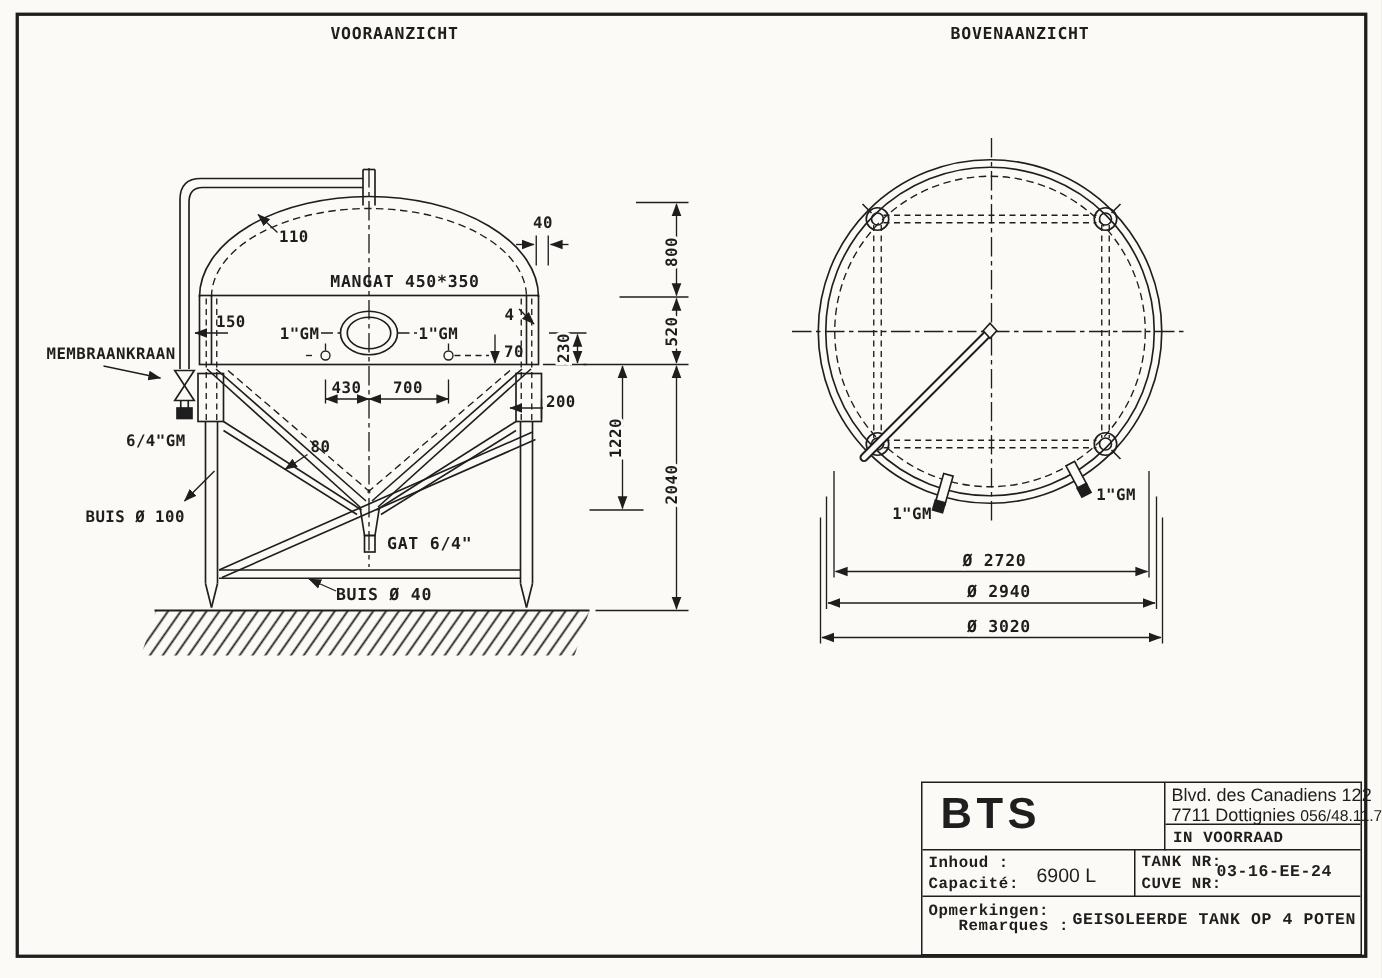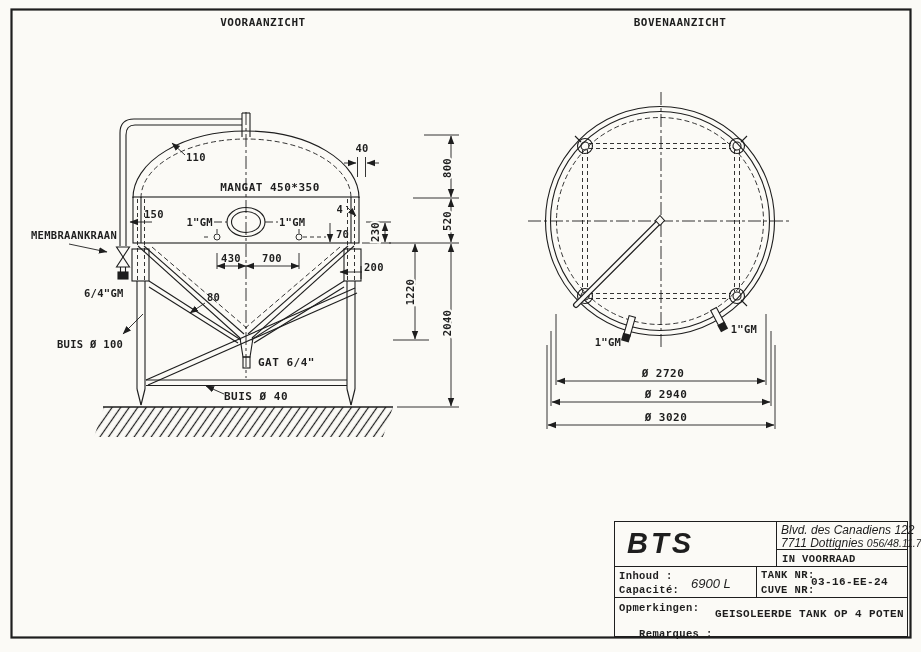--- a/index.html
+++ b/index.html
@@ -10,21 +10,21 @@
   .dtx{font:bold 11px "DejaVu Sans Mono",monospace;letter-spacing:.5px;}
   .dts{font:bold 10.5px "DejaVu Sans Mono",monospace;letter-spacing:.3px;}
   .halo{paint-order:stroke;stroke:#fbfaf6;stroke-width:4px;}
   
   .tb{position:absolute;left:614px;top:521px;width:294px;height:116px;
       border:1.7px solid #1e1e1e;box-sizing:border-box;color:#1e1e1e;}
   .tb *{position:absolute;box-sizing:border-box;white-space:nowrap;}
   .tb .hline{border-top:1.6px solid #1e1e1e;height:0;}
   .tb .vline{border-left:1.6px solid #1e1e1e;width:0;}
   .mono{font-family:Liberation Mono, monospace;font-weight:bold;font-size:10.5px;letter-spacing:.4px;}
-  .sans{font-family:"Liberation Sans",sans-serif;font-style:italic;}
+  .sans{font-family:"Liberation Sans",sans-serif;}
 </style>
 </head>
 <body>
 
 <div class="sheet">
 
 <svg width="921" height="652" viewBox="0 0 921 652">
   <defs>
     <marker id="ah" viewBox="0 0 10 10" refX="9" refY="5" markerWidth="10" markerHeight="10" orient="auto-start-reverse">
       <path d="M0,1.4 L9.5,5 L0,8.6 z" fill="#1e1e1e"></path>
@@ -295,17 +295,17 @@
   <div class="mono" style="left:167px;top:31px;">IN VOORRAAD</div>
 
   <div class="mono" style="left:4px;top:48px;">Inhoud :</div>
   <div class="mono" style="left:4px;top:62px;">Capacité:</div>
   <div class="sans" style="left:76px;top:54px;font-size:13px;">6900 L</div>
   <div class="mono" style="left:146px;top:47px;">TANK NR:</div>
   <div class="mono" style="left:146px;top:62px;">CUVE NR:</div>
   <div class="mono" style="left:196px;top:54px;font-size:11px;">03-16-EE-24</div>
 
   <div class="mono" style="left:4px;top:80px;">Opmerkingen:</div>
-  <div class="mono" style="left:4px;top:106px;padding-left:20px;">Remarques :</div>
+  <div class="mono" style="left:4px;top:90px;padding-left:20px;">Remarques :</div>
   <div class="mono" style="left:100px;top:86px;font-size:11px;">GEISOLEERDE TANK OP 4 POTEN</div>
 </div>
 
 </div>
 
 </body></html>

